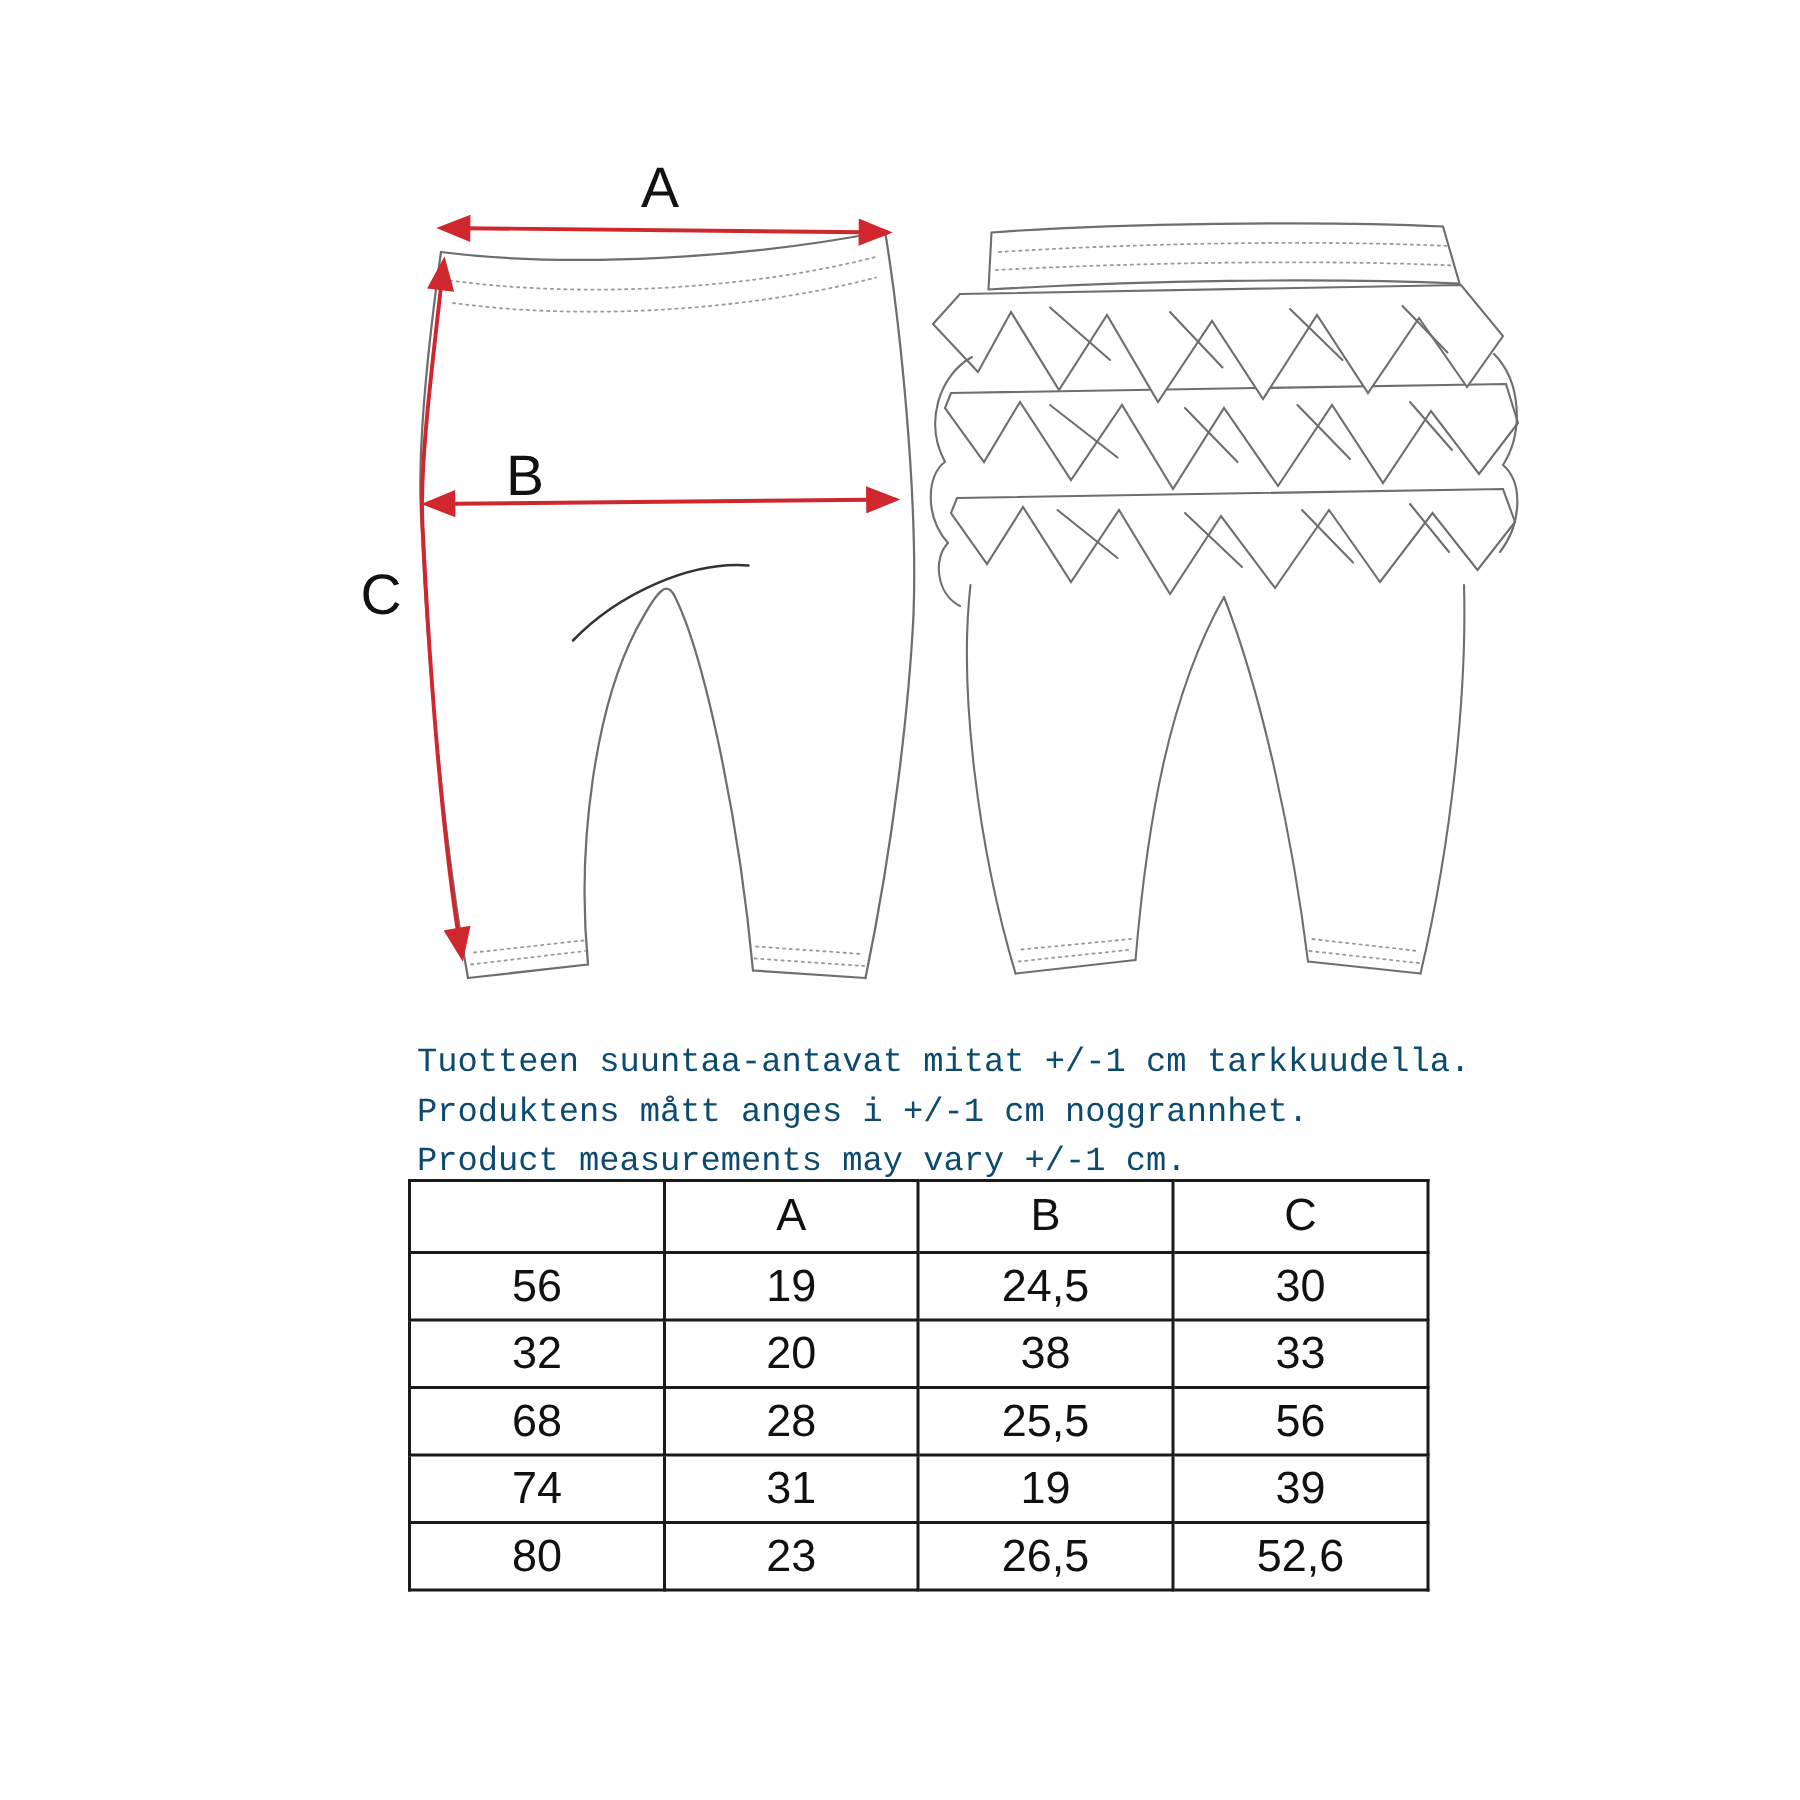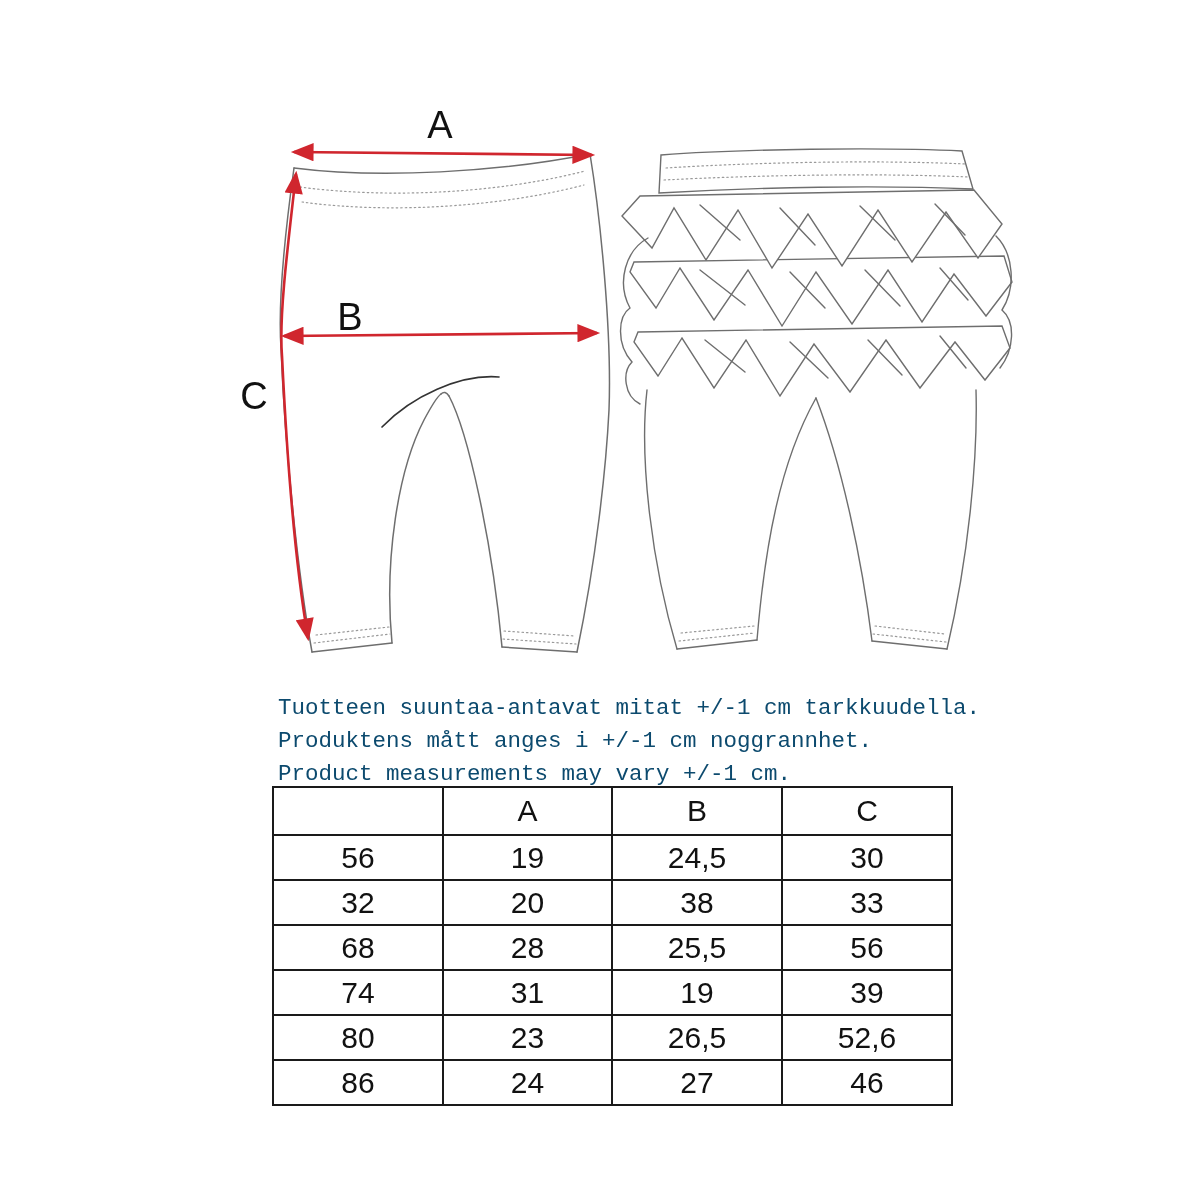--- a/index.html
+++ b/index.html
@@ -157,22 +157,16 @@
       <td>31</td>
       <td>19</td>
       <td>39</td>
     </tr>
     <tr>
       <td>80</td>
       <td>23</td>
       <td>26,5</td>
       <td>52,6</td>
     </tr>
-    <tr>
-      <td>86</td>
-      <td>24</td>
-      <td>27</td>
-      <td>46</td>
-    </tr>
   </tbody>
     </table>
 
 </div>
 
 </body></html>

